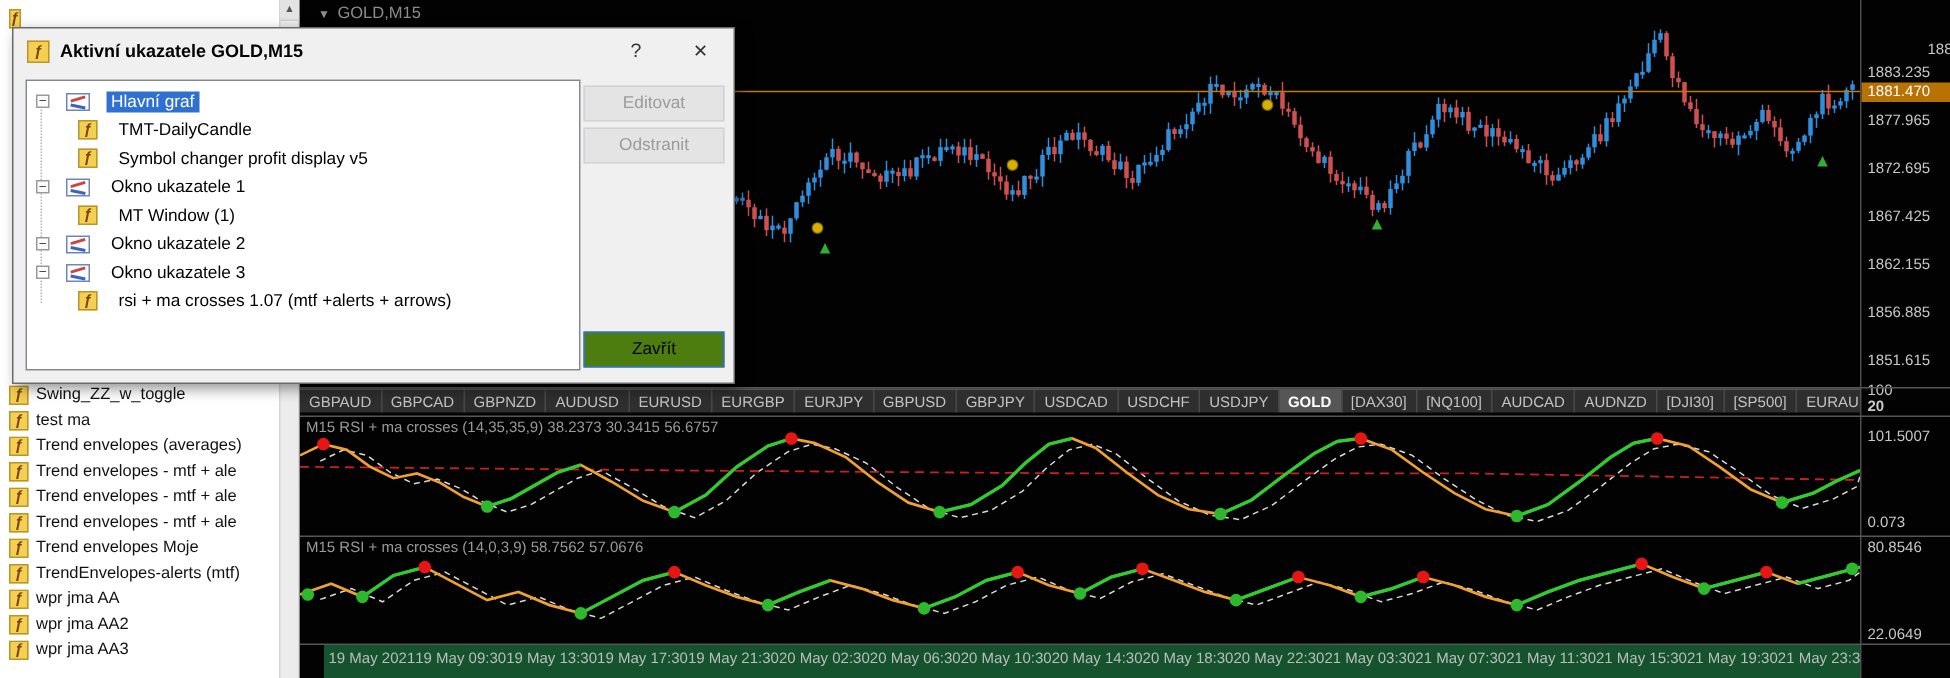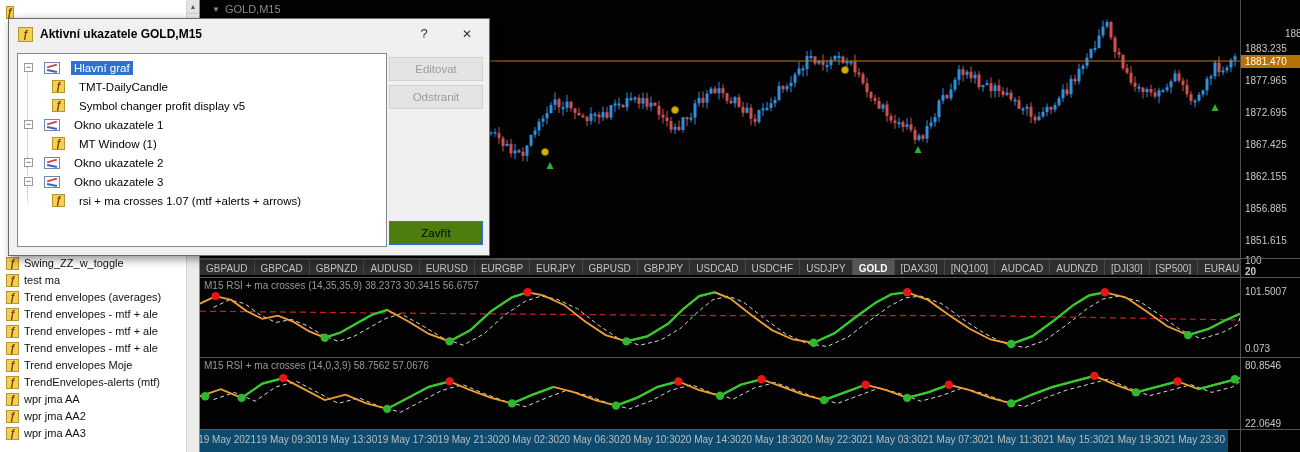--- a/index.html
+++ b/index.html
@@ -23,21 +23,21 @@
   .tab.active{background:#565656;color:#fff;font-weight:bold}
 
   
   .iw{position:absolute;left:200px;width:1040px;background:#020202;z-index:1}
   #iw1{top:278px;height:79px}
   #iw2{top:358px;height:71px}
   .iw svg{position:absolute;left:0;top:0}
   .iw-label{position:absolute;left:4px;top:2px;font-size:10px;color:#9a9a9a;z-index:2;white-space:nowrap}
 
   
-  .taxis{position:absolute;left:188px;top:430px;width:1040px;height:22px;background:#0c4a6e;display:flex;justify-content:flex-end;padding:0 3px;z-index:1}
+  .taxis{position:absolute;left:216px;top:430px;width:1040px;height:22px;background:#14532d;display:flex;justify-content:flex-start;padding:0 3px;z-index:1}
   .tlabel{font-size:10px;color:#bdbdbd;line-height:20px;white-space:nowrap}
 
   .hsep{position:absolute;left:200px;width:1100px;height:1px;background:#565656;z-index:4}
 
   
   .sidebar{position:absolute;left:0;top:0;width:200px;height:452px;background:#fff;border-right:1px solid #8a8a8a;z-index:5}
   .nav-list{position:absolute;left:0;top:257px;right:13px}
   .nav-item{display:flex;height:17px;padding-left:6px;gap:5px;white-space:nowrap;overflow:hidden}
   .nav-label{font-size:11px;color:#111}
   .ficon{flex:0 0 auto;width:13px;height:13px;background:#f3cf52;border:1px solid #b8962e;color:#7c3f00;font-size:10px;font-weight:bold;font-style:italic;line-height:11px;text-align:center}

